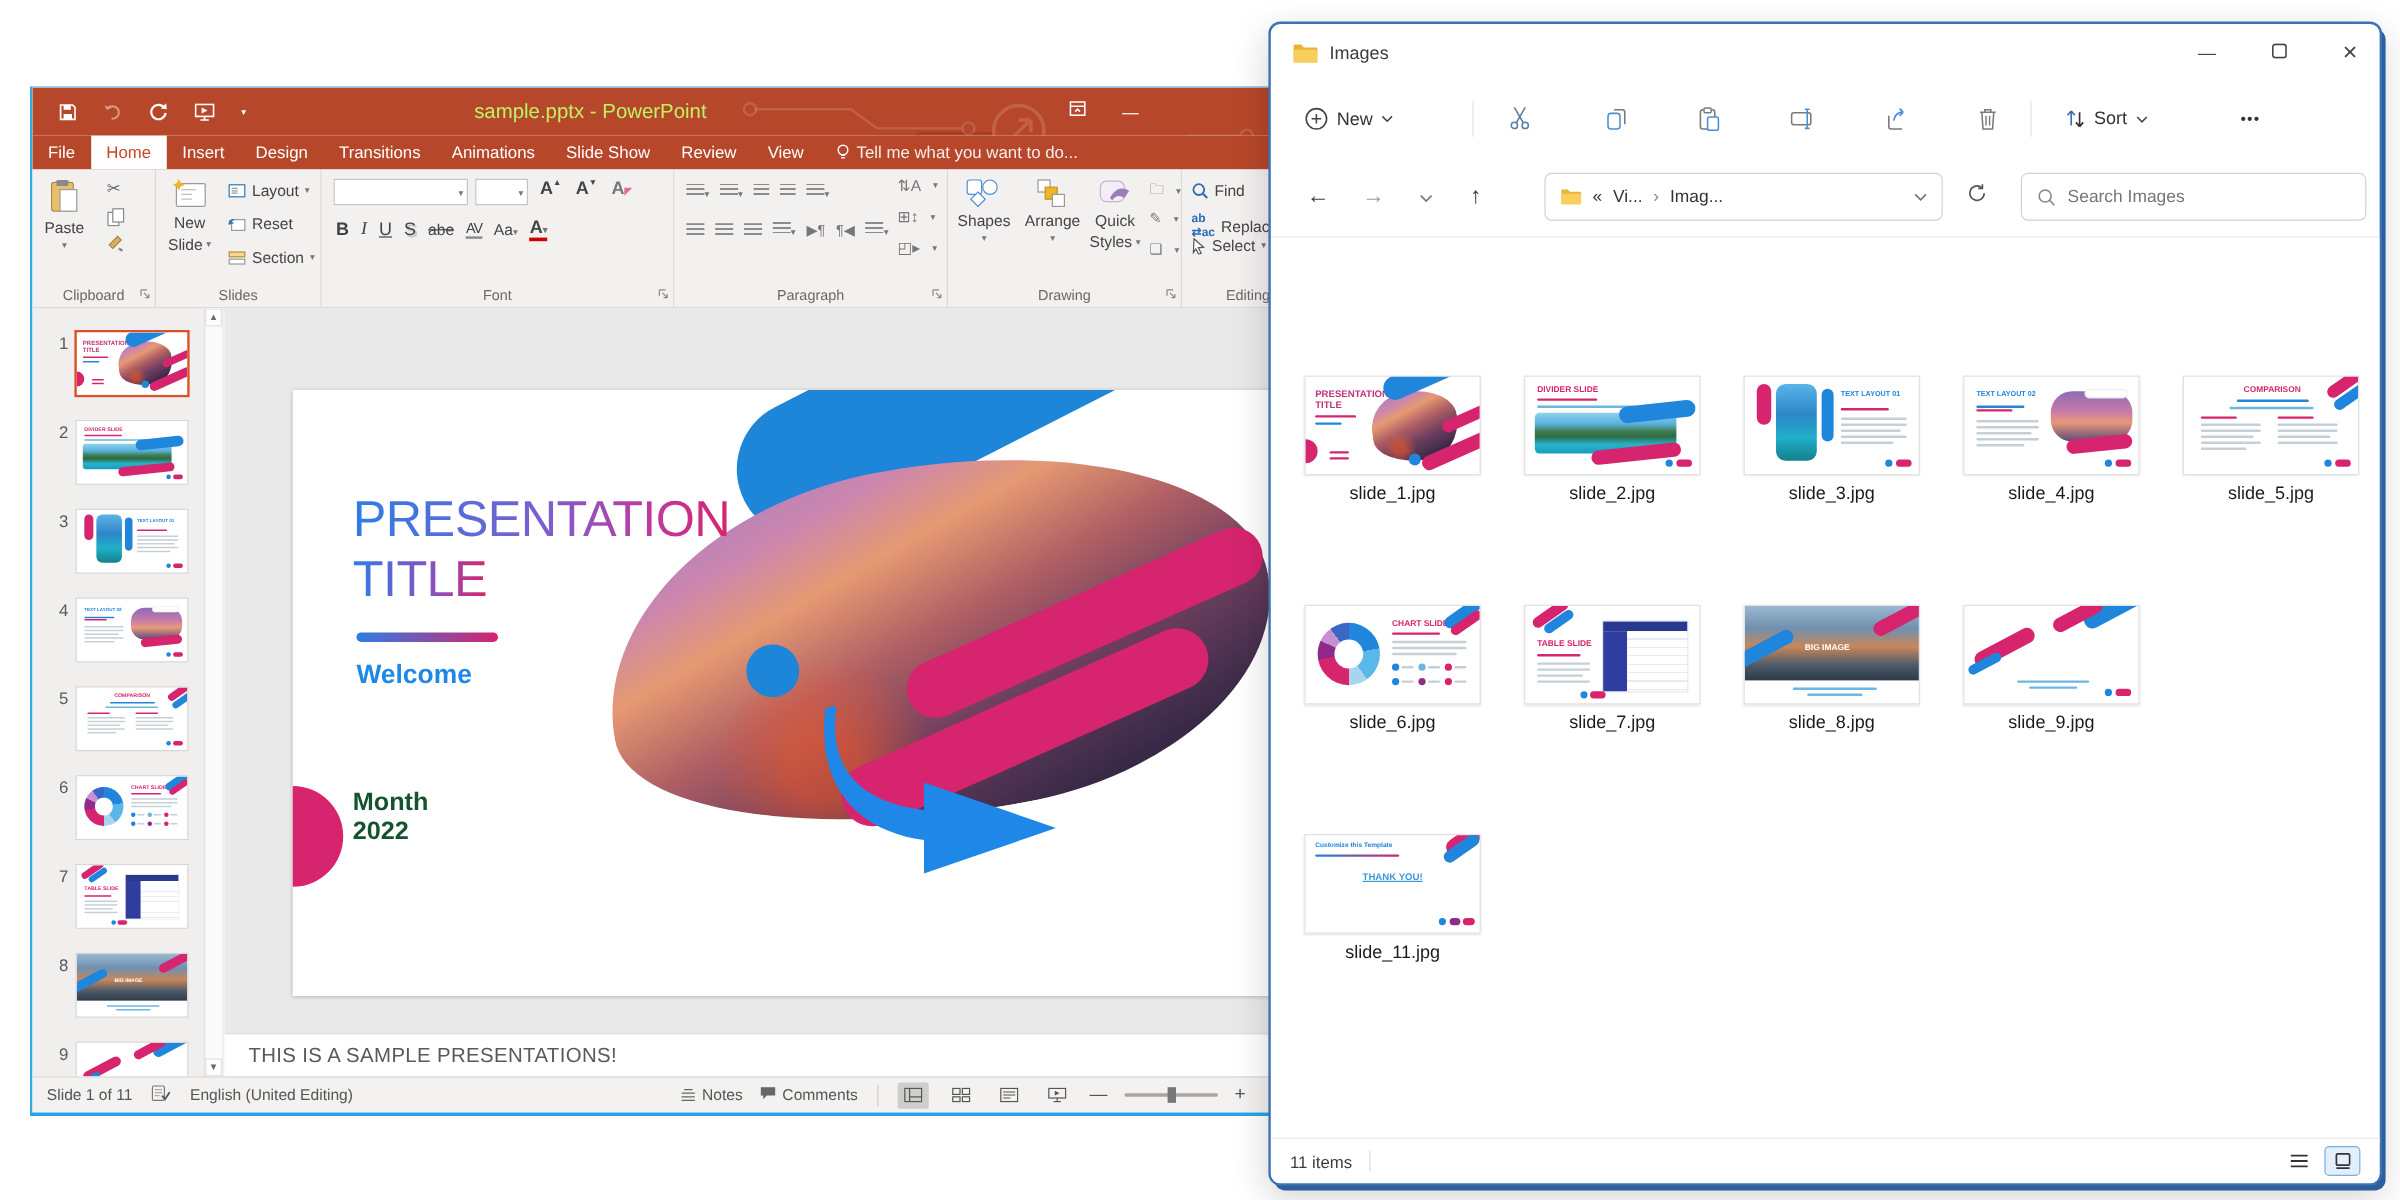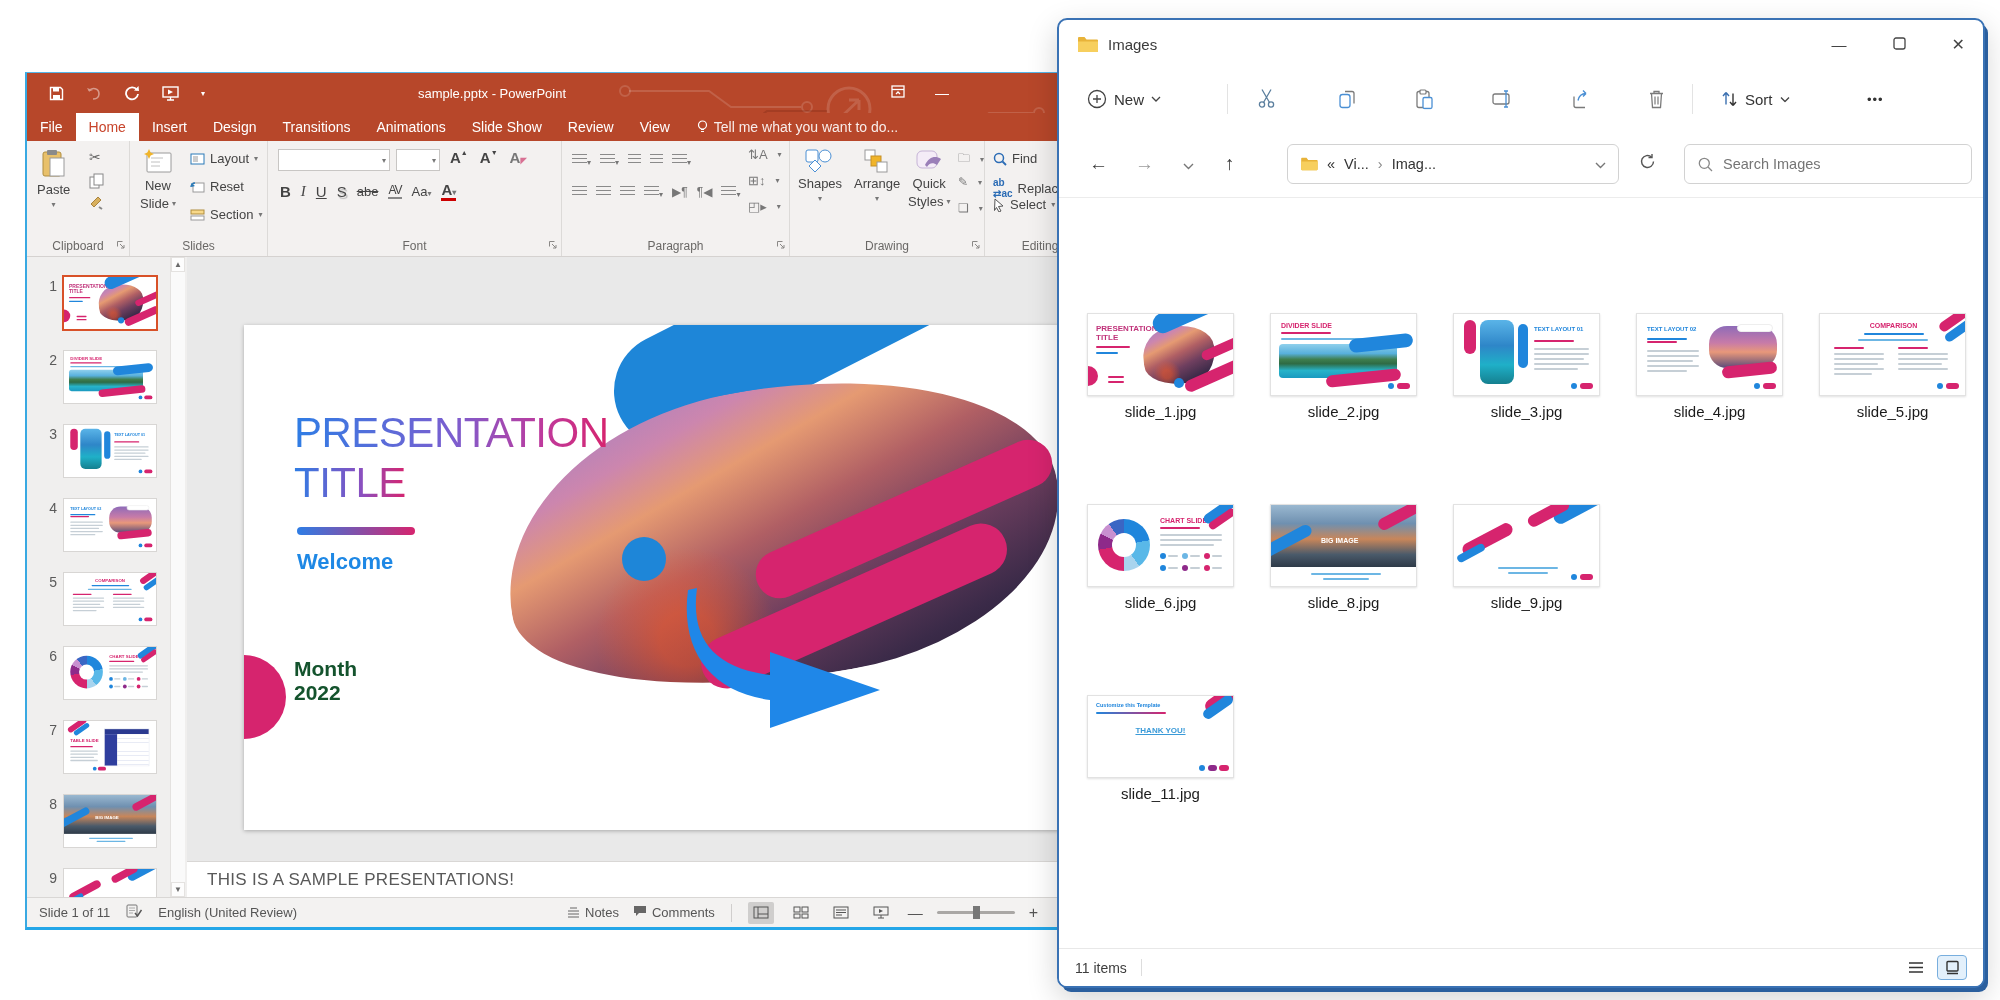--- a/index.html
+++ b/index.html
@@ -17,21 +17,21 @@
 .ph2{background:linear-gradient(180deg,#8fd0ec 0%,#58b0dc 28%,#3f7f4f 45%,#2e6b45 58%,#27b3c9 78%,#1a9ac0 100%)}
 .ph3{background:linear-gradient(180deg,#5ab4e8 0%,#2e86c8 40%,#1fb0c8 70%,#15808f 100%)}
 .ph4{background:linear-gradient(180deg,#8e6bb8 0%,#c77ba8 40%,#e8987a 62%,#5a4a7a 100%)}
 .ph5{background:linear-gradient(180deg,#9ab8d0 0%,#6f90b0 30%,#c8865a 55%,#4a5a6a 80%,#2e3a48 100%)}
 .ph6{background:linear-gradient(180deg,#58c8e0 0%,#2ea8d0 40%,#8fd8e8 72%,#e8e0c8 92%)}
 
 #ppt{position:absolute;left:25px;top:72px;width:1175px;height:858px;background:#fff;border:1px solid #56b6e8;border-left:2px solid #39a9e2;border-bottom:3px solid #23a6e8;overflow:hidden;z-index:1}
 .ppt-titlebar{position:relative;height:40px;background:#B7472A;color:#fff;display:flex;align-items:center}
 .qat{display:flex;align-items:center;gap:22px;margin-left:22px;z-index:3}
 .qat svg{display:block}
-.ppt-title{position:absolute;left:300px;width:330px;text-align:center;font-size:13px;color:#ffffff;z-index:2}
+.ppt-title{position:absolute;left:300px;width:330px;text-align:center;font-size:17px;color:#bef264;z-index:2}
 .deco{position:absolute;right:150px;top:2px;z-index:1;pointer-events:none}
 .tb-right{position:absolute;right:250px;top:0;height:40px;display:flex;align-items:center;gap:30px;z-index:3}
 .ppt-tabs{position:relative;height:28px;background:#B7472A;display:flex;align-items:stretch;color:#fff;font-size:14px;z-index:2}
 .ptab{display:flex;align-items:center;padding:0 13px;cursor:default}
 .ptab.active{background:#fff;color:#c8442b}
 .tellme{display:flex;align-items:center;gap:6px;color:rgba(255,255,255,.9);padding-left:14px}
 .ribbon{position:relative;height:116px;background:#f3f1f0;border-bottom:1px solid #d5d2d0;color:#444;font-size:13px}
 .rgroup{position:absolute;top:0;height:100%;border-right:1px solid #dcdad8}
 .glabel{position:absolute;bottom:3px;left:0;right:0;text-align:center;font-size:12px;color:#6a6866}
 .dlg{position:absolute;bottom:4px;right:4px}
@@ -599,21 +599,21 @@
   </div>
 
   <div class="ppt-status">
     <div class="st-left">
       <span>Slide 1 of 11</span>
       <span><svg width="16" height="14" viewBox="0 0 16 14">
               <rect x="1" y="1" width="10" height="12" rx="1" fill="none" stroke="#777"></rect>
               <path d="M3 4h6M3 6.5h6M3 9h4" stroke="#aaa"></path>
               <path d="M9 9 l2.5 3 4-6" fill="none" stroke="#555" stroke-width="1.5"></path>
             </svg></span>
-      <span>English (United Review)</span>
+      <span>English (United Editing)</span>
     </div>
     <div class="st-right">
       <span style="display:flex;align-items:center;gap:5px">
             <svg width="13" height="11" viewBox="0 0 13 11">
               <path d="M3 1h7M1 4h11M1 7h11M1 10h11" stroke="#666"></path>
             </svg>
             <span>Notes</span>
           </span>
       <span style="display:flex;align-items:flex-start;gap:5px">
             <svg width="14" height="12" viewBox="0 0 14 12">
@@ -888,20 +888,40 @@
           <div class="ln gy" style="left:80px;top:62px;width:10px;height:1.5px"></div>
               <div class="ln gy" style="left:102px;top:62px;width:10px;height:1.5px"></div>
               <div class="ln gy" style="left:124px;top:62px;width:10px;height:1.5px"></div>
           <div class="cap bl r-35" style="right:-8px;top:0;width:40px;height:10px"></div>
               <div class="cap pk r-35" style="right:-4px;top:10px;width:30px;height:8px"></div>
         </div>
         <div class="flabel">slide_6.jpg</div>
       </div>
       <div class="fitem">
         <div class="art fthumb">
+          <div class="cap pk r-35" style="left:4px;top:2px;width:34px;height:9px"></div>
+              <div class="cap bl r-35" style="left:14px;top:9px;width:28px;height:8px"></div>
+          <div class="mtt" style="left:10px;top:28px;width:50px;font-size:7px;color:#d6246e">TABLE SLIDE</div>
+          <div class="ln pk" style="left:10px;top:40px;width:36px"></div>
+          <div class="ln gy" style="left:10px;top:47px;width:44px;height:1.5px"></div>
+              <div class="ln gy" style="left:10px;top:52px;width:44px;height:1.5px"></div>
+              <div class="ln gy" style="left:10px;top:57px;width:38px;height:1.5px"></div>
+              <div class="ln gy" style="left:10px;top:62px;width:44px;height:1.5px"></div>
+          <div class="a" style="left:64px;top:12px;width:72px;height:60px;background:#fff;border:1px solid #dfe3ee">
+            <div style="height:8px;background:#2a3990"></div>
+            <div class="a" style="left:0;top:8px;bottom:0;width:20px;background:#2f3e9e"></div>
+            <div class="a" style="left:20px;top:8px;right:0;bottom:0;background:repeating-linear-gradient(180deg,#fff 0 6px,#e8ebf5 6px 7px)"></div>
+          </div>
+          <div class="cir bl" style="left:46px;bottom:4px;width:6px;height:6px"></div>
+              <div class="cap pk" style="left:54px;bottom:4px;width:13px;height:6px"></div>
+        </div>
+        <div class="flabel">slide_7.jpg</div>
+      </div>
+      <div class="fitem">
+        <div class="art fthumb">
           <div class="a ph5" style="left:0;top:0;width:147px;height:62px"></div>
           <div class="mtt" style="left:50px;top:32px;font-size:7px;color:#fff">BIG IMAGE</div>
           <div class="cap pk r-28" style="right:-10px;top:4px;width:50px;height:12px"></div>
           <div class="cap bl r-28" style="left:-12px;top:30px;width:55px;height:12px"></div>
           <div class="ln lb" style="left:40px;top:68px;width:70px;height:1.5px"></div>
               <div class="ln lb" style="left:52px;top:73px;width:46px;height:1.5px"></div>
         </div>
         <div class="flabel">slide_8.jpg</div>
       </div>
       <div class="fitem">

